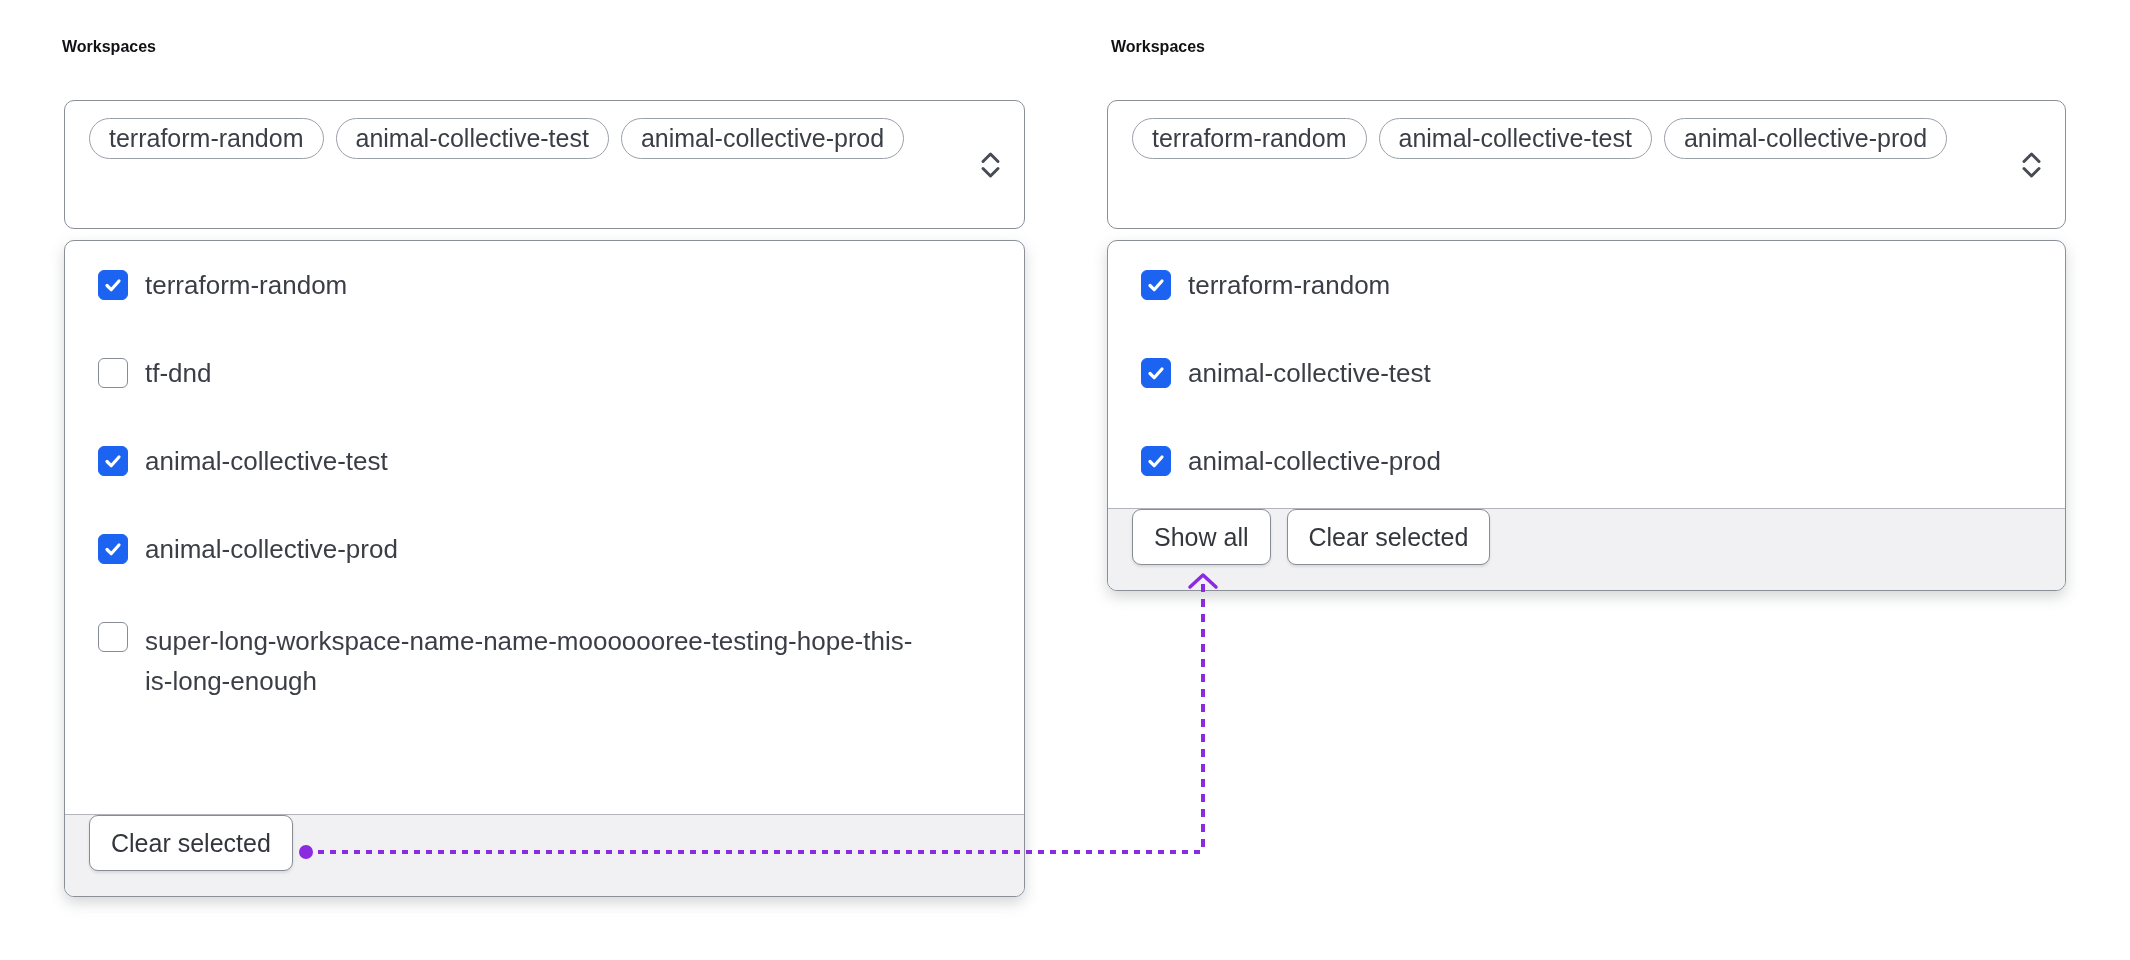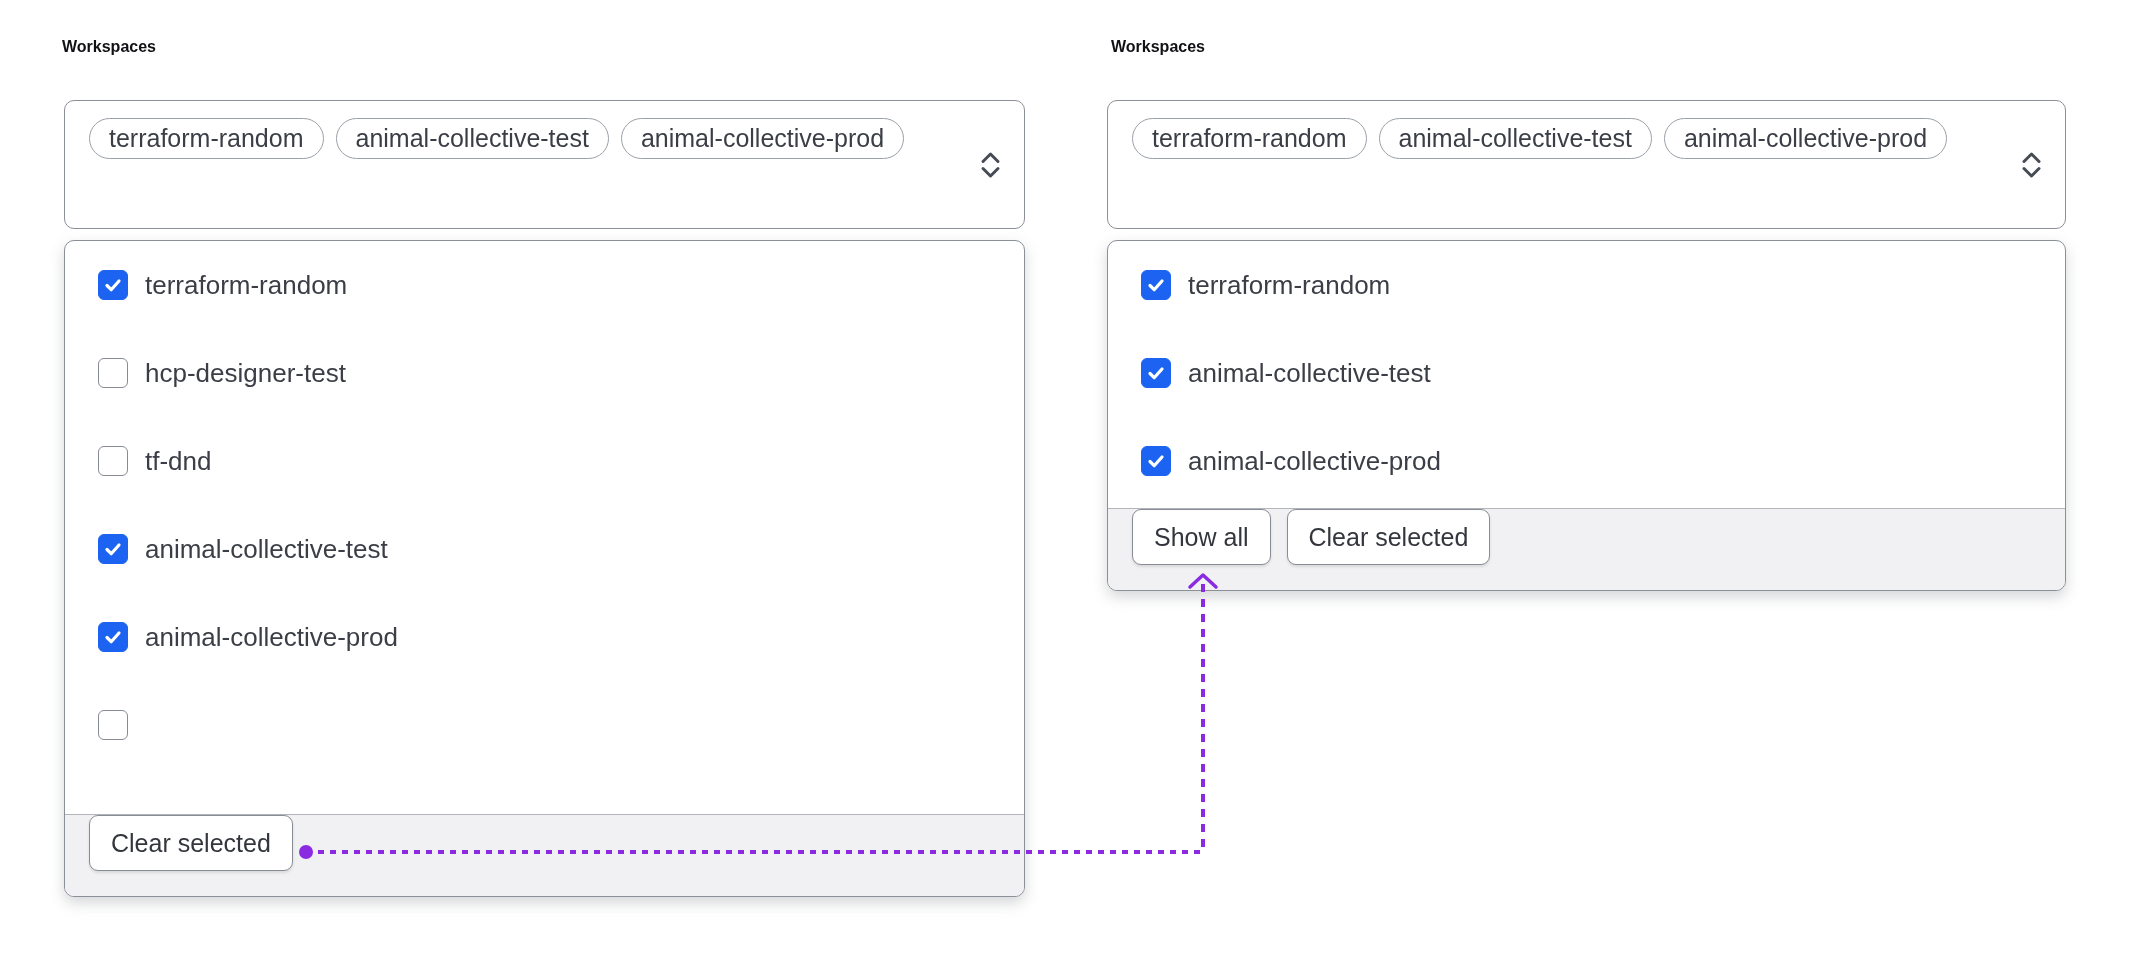--- a/index.html
+++ b/index.html
@@ -79,26 +79,20 @@
         <svg width="20" height="20" viewBox="0 0 20 20">
             <polyline points="4,10.5 8.2,14.7 16,6" fill="none" stroke="#fff" stroke-width="3.2" stroke-linecap="round" stroke-linejoin="round"></polyline>
           </svg>
       </span>
       <span class="opt-label">terraform-random</span>
     </li>
     <li class="opt">
       <span class="cb">
         
       </span>
-      <span class="opt-label">hcp-designer-test</span>
-    </li>
-    <li class="opt">
-      <span class="cb">
-        
-      </span>
       <span class="opt-label">tf-dnd</span>
     </li>
     <li class="opt">
       <span class="cb checked">
         <svg width="20" height="20" viewBox="0 0 20 20">
             <polyline points="4,10.5 8.2,14.7 16,6" fill="none" stroke="#fff" stroke-width="3.2" stroke-linecap="round" stroke-linejoin="round"></polyline>
           </svg>
       </span>
       <span class="opt-label">animal-collective-test</span>
     </li>
@@ -107,20 +101,21 @@
         <svg width="20" height="20" viewBox="0 0 20 20">
             <polyline points="4,10.5 8.2,14.7 16,6" fill="none" stroke="#fff" stroke-width="3.2" stroke-linecap="round" stroke-linejoin="round"></polyline>
           </svg>
       </span>
       <span class="opt-label">animal-collective-prod</span>
     </li>
     <li class="opt">
       <span class="cb">
         
       </span>
+      <span class="opt-label long">super-long-workspace-name-name-mooooooree-testing-hope-this-is-long-enough</span>
     </li>
   </ul>
   <div class="footer">
     <button class="btn">Clear selected</button>
   </div>
 </div>
 
 <div class="panel-label" id="right-label">Workspaces</div>
 
 <div class="trigger" id="right-trigger">

